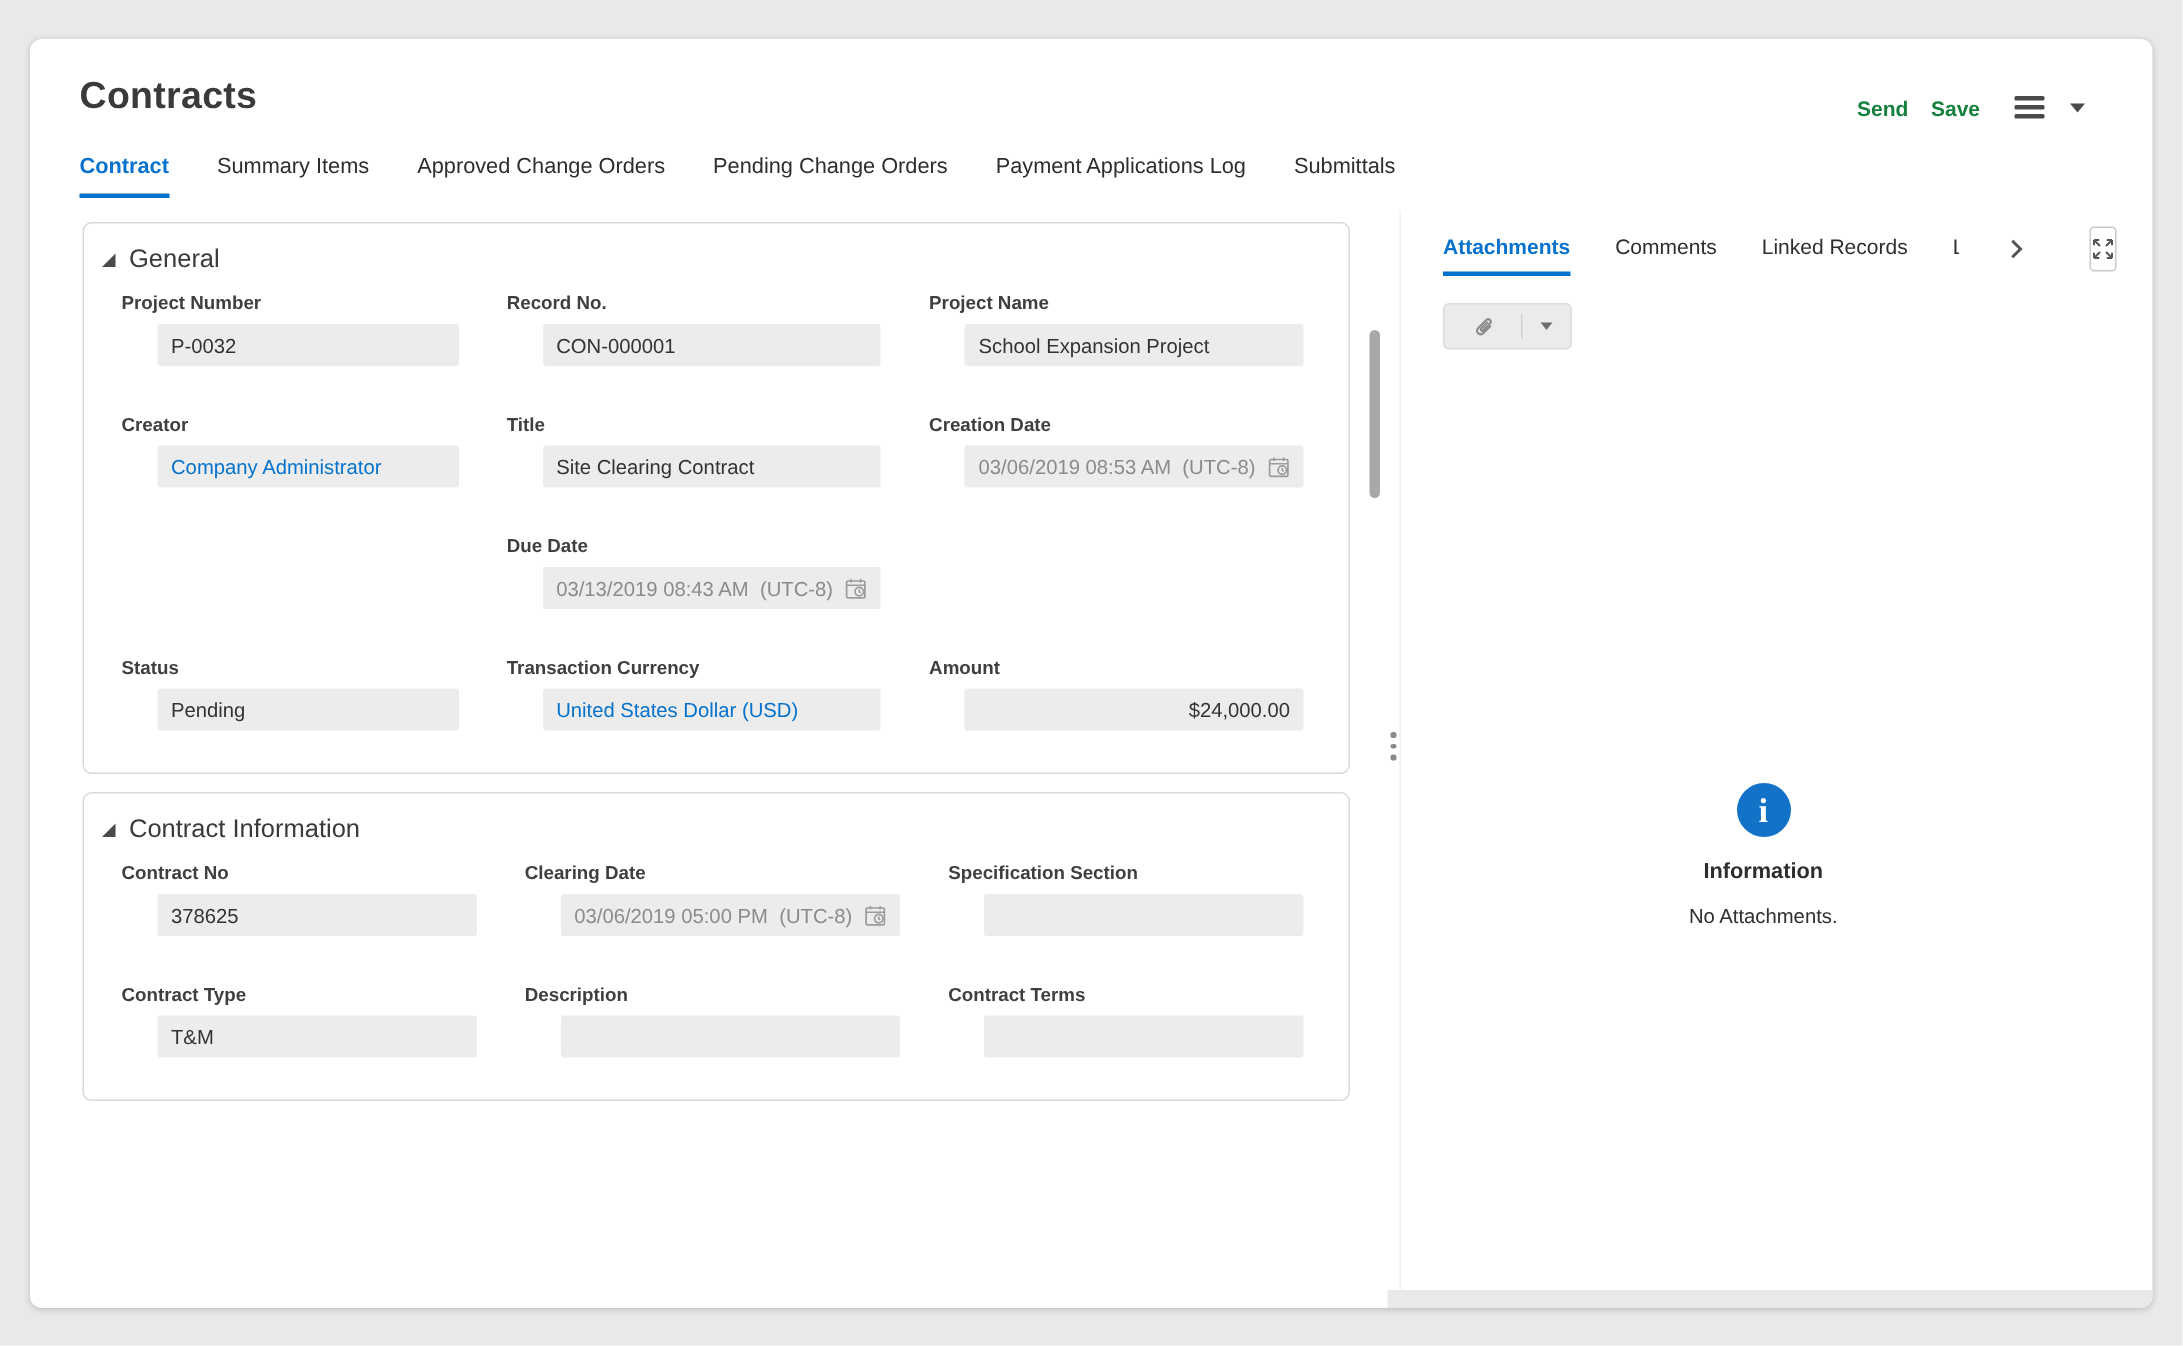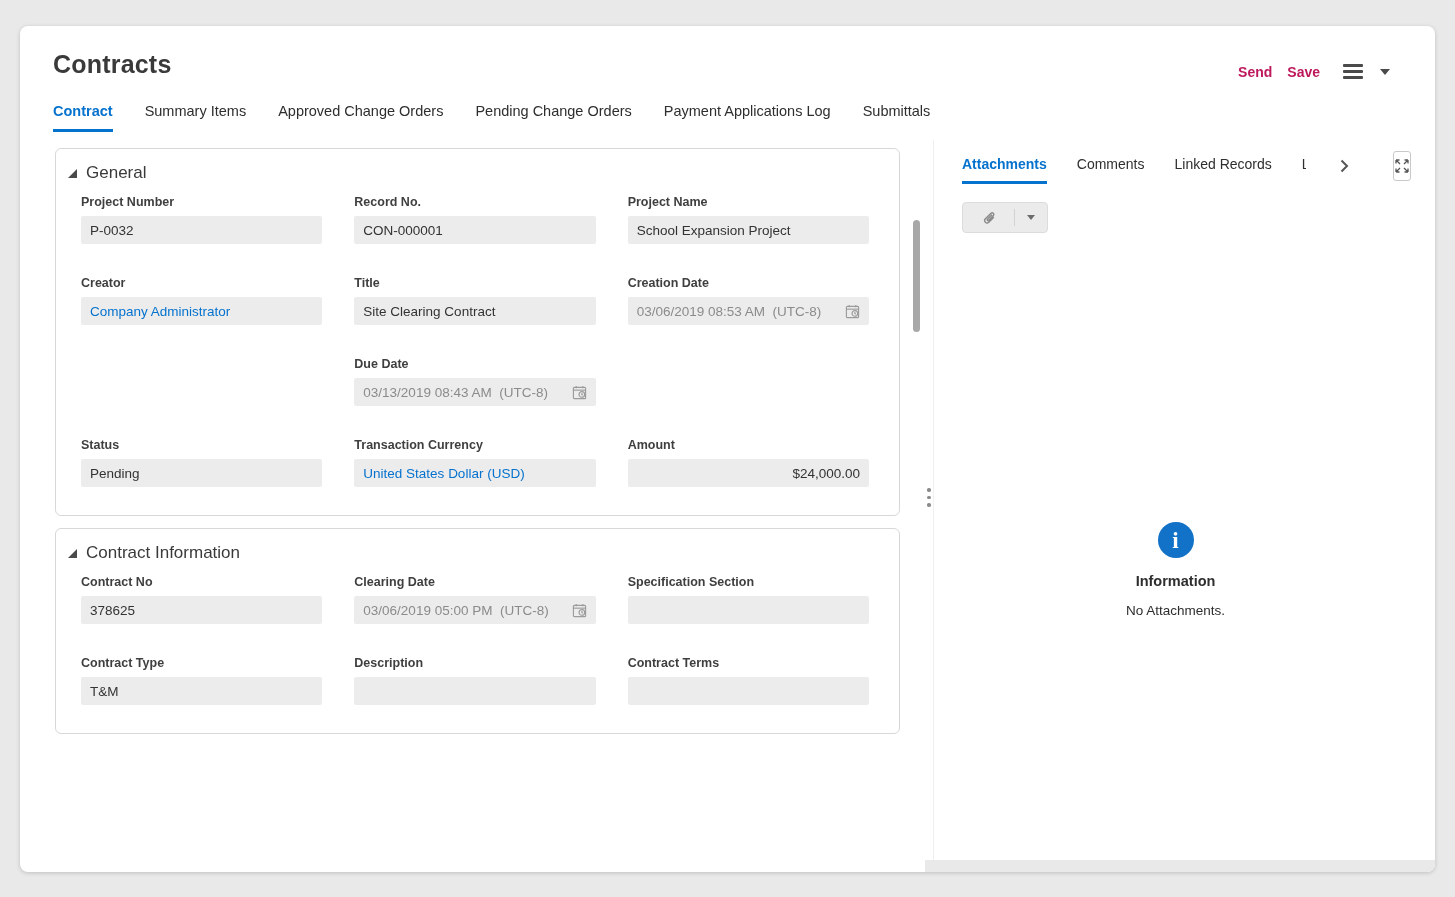--- a/index.html
+++ b/index.html
@@ -19,21 +19,21 @@
   }
   
   .page-title {
     position:absolute; left:33px; top:24px;
     font-size:25px; font-weight:600; color:#3a3a3a; letter-spacing:.2px;
   }
   .header-actions {
     position:absolute; right:45px; top:36px;
     display:flex; align-items:center; gap:15px;
   }
-  .text-action { color:#be185d; font-size:14px; font-weight:600; cursor:pointer; }
+  .text-action { color:#15803d; font-size:14px; font-weight:600; cursor:pointer; }
   .hamburger { display:flex; flex-direction:column; gap:3px; cursor:pointer; padding:2px; margin-left:6px;}
   .hamburger .bar { width:20px; height:3px; background:#4a4a4a; border-radius:1px; }
   .caret-down {
     width:0; height:0; border-left:5px solid transparent; border-right:5px solid transparent;
     border-top:6px solid #4a4a4a; cursor:pointer;
   }
   
   .main-tabs { position:absolute; left:33px; top:77px; display:flex; gap:32px; }
   .main-tab { font-size:14.5px; color:#2e2e2e; padding-bottom:10px; cursor:pointer; border-bottom:3px solid transparent; }
   .main-tab.active { color:#0572ce; font-weight:bold; border-bottom-color:#0572ce; }
@@ -51,21 +51,21 @@
     width:0; height:0;
     border-bottom:9px solid #4a4a4a; border-left:9px solid transparent;
     cursor:pointer;
   }
   .card-title { font-size:17px; color:#3a3a3a; }
   .fields-grid { display:grid; grid-template-columns:1fr 1fr 1fr; column-gap:42px; row-gap:15px;gap:32px; }
   .field-label { font-size:12.5px; font-weight:bold; color:#3f3f3f; margin-bottom:6px; line-height:15px; }
   .field-box {
     height:28px; background:#ececec; border-radius:2px;
     display:flex; align-items:center; padding:0 9px;
-    font-size:13.5px; color:#333;
+    font-size:13.5px; color:#333;margin-left:24px;
   }
   .field-box.link { color:#0572ce; cursor:pointer; }
   .field-box.disabled { color:#8b8b8b; justify-content:space-between; }
   .field-box.amount { justify-content:flex-end; }
   .date-text { white-space:pre; }
   .cal-icon { flex:0 0 auto; margin-left:8px; }
   
   .v-scroll-thumb {
     position:absolute; left:893px; top:194px; width:7px; height:112px;
     background:#a8a8a8; border-radius:4px; cursor:pointer;

